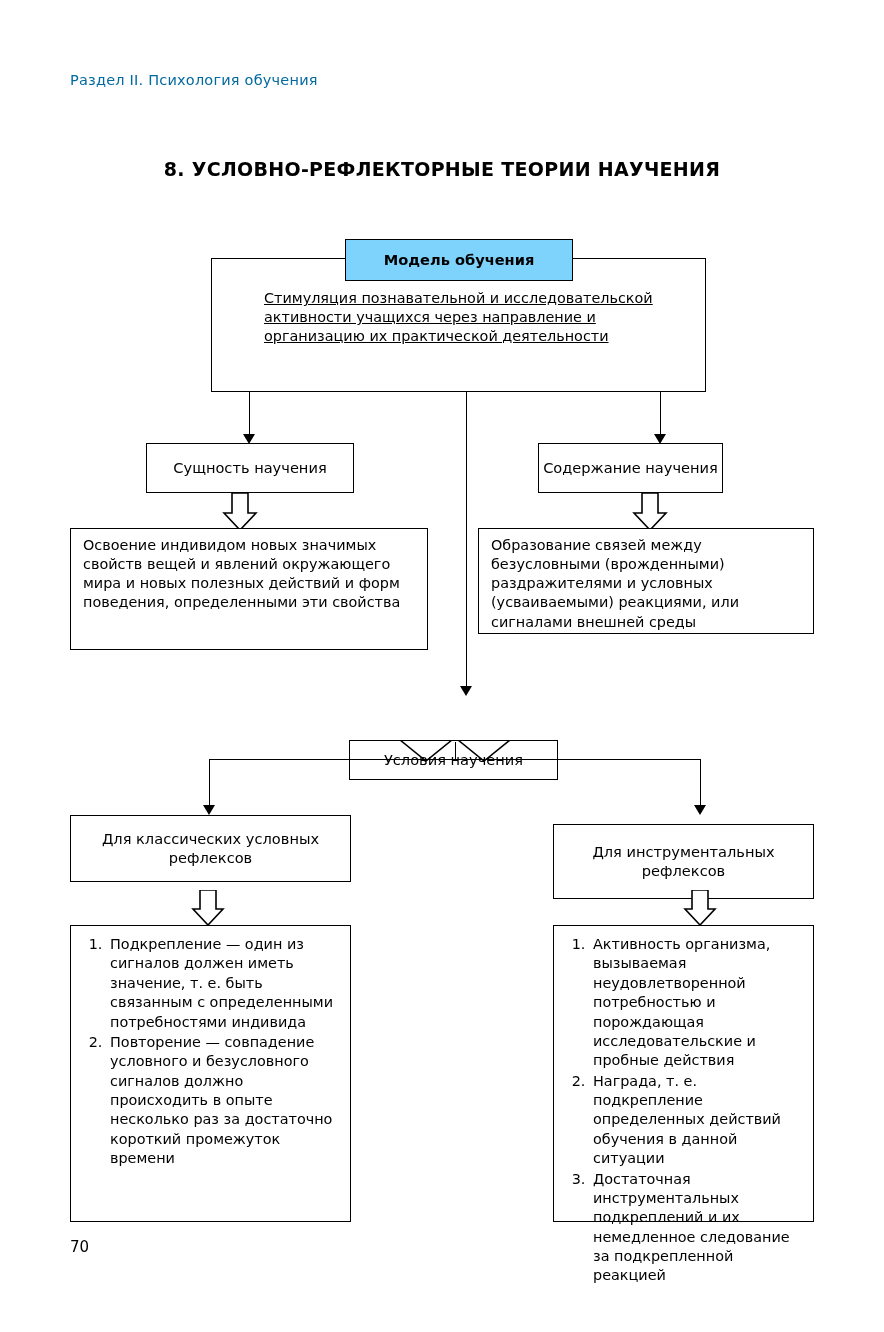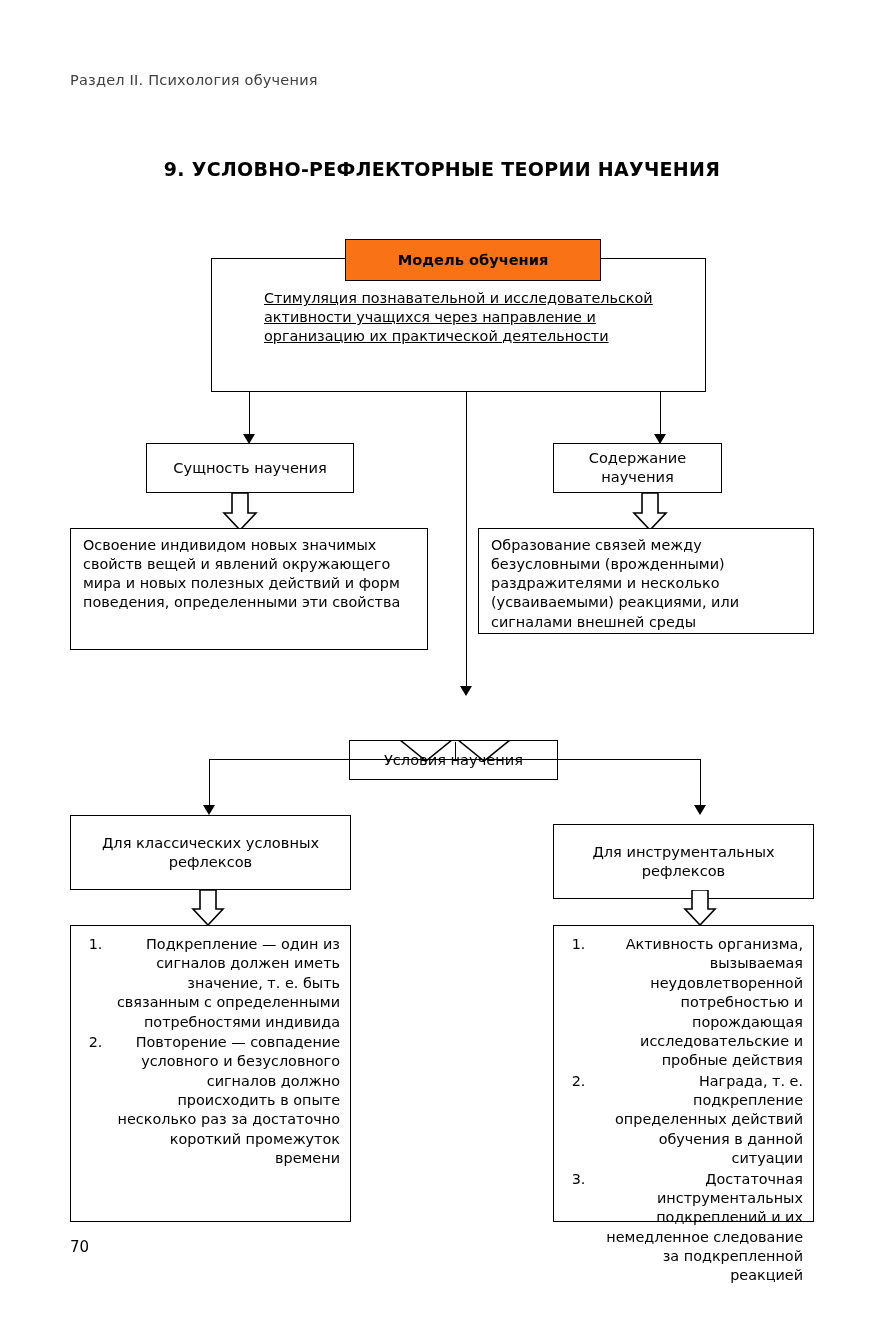--- a/index.html
+++ b/index.html
@@ -19,21 +19,21 @@
     position: relative;
     width: 884px;
     height: 1332px;
   }
   .running-head {
     position: absolute;
     left: 70px;
     top: 72px;
     font-size: 14.5px;
     letter-spacing: 0.2px;
-    color: #404040;
+    color: #0369a1;
   }
   .title {
     position: absolute;
     left: 0;
     right: 0;
     top: 158px;
     text-align: center;
     font-size: 19px;
     font-weight: bold;
     letter-spacing: 0.3px;
@@ -102,40 +102,39 @@
 
   ol.numlist {
     margin: 0;
     padding: 0 0 0 26px;
     font-size: 14.4px;
     line-height: 1.345;
   }
   ol.numlist li {
     margin-bottom: 1px;
     padding-left: 3px;
-    text-align: right;
   }
   .listbox .inner {
     padding: 9px 10px 8px 10px;
   }
 </style>
 </head>
 <body>
 
 <div class="page">
 
   <div class="running-head">Раздел II. Психология обучения</div>
 
-  <div class="title">9. УСЛОВНО-РЕФЛЕКТОРНЫЕ ТЕОРИИ НАУЧЕНИЯ</div>
+  <div class="title">8. УСЛОВНО-РЕФЛЕКТОРНЫЕ ТЕОРИИ НАУЧЕНИЯ</div>
 
   <div class="box" style="left:211px; top:258px; width:495px; height:134px;text-decoration:underline;">
     <div class="inner" style="padding-top:30px; padding-left:52px; padding-right:28px;">Стимуляция познавательной и исследовательской активности учащихся через направление и организацию их практической деятельности</div>
   </div>
 
-  <div class="box" style="left:345px; top:239px; width:256px; height:42px; background:#f97316;">
+  <div class="box" style="left:345px; top:239px; width:228px; height:42px; background:#7dd3fc;">
     <div class="vcenter">
       <div class="t bold">Модель обучения</div>
     </div>
   </div>
 
   <div class="vline" style="left:249px; top:392px; height:44px;"></div>
   <div class="arrow-down" style="left:243px; top:434px;"></div>
 
   <div class="vline" style="left:660px; top:392px; height:44px;"></div>
   <div class="arrow-down" style="left:654px; top:434px;"></div>
@@ -150,31 +149,31 @@
   </div>
 
   <svg class="hollow-arrow" style="left:222px; top:493px;" width="36" height="38" viewBox="0 0 36 38">
     <polygon points="10,0 26,0 26,20 34,20 18,37 2,20 10,20" fill="#ffffff" stroke="#000000" stroke-width="1.6"></polygon>
   </svg>
 
   <div class="box" style="left:70px; top:528px; width:358px; height:122px;">
     <div class="inner">Освоение индивидом новых значимых свойств вещей и явлений окружающего мира и новых полезных действий и форм поведения, определенными эти свойства</div>
   </div>
 
-  <div class="box" style="left:553px; top:443px; width:169px; height:50px;">
+  <div class="box" style="left:538px; top:443px; width:185px; height:50px;">
     <div class="vcenter">
       <div class="t">Содержание научения</div>
     </div>
   </div>
   <svg class="hollow-arrow" style="left:632px; top:493px;" width="36" height="38" viewBox="0 0 36 38">
     <polygon points="10,0 26,0 26,20 34,20 18,37 2,20 10,20" fill="#ffffff" stroke="#000000" stroke-width="1.6"></polygon>
   </svg>
 
   <div class="box" style="left:478px; top:528px; width:336px; height:106px;">
-    <div class="inner">Образование связей между безусловными (врожденными) раздражителями и несколько (усваиваемыми) реакциями, или сигналами внешней среды</div>
+    <div class="inner">Образование связей между безусловными (врожденными) раздражителями и условных (усваиваемыми) реакциями, или сигналами внешней среды</div>
   </div>
 
   <div class="box" style="left:349px; top:712px; width:209px; height:40px;margin-top:28px;">
     <div class="vcenter">
       <div class="t">Условия  научения</div>
     </div>
   </div>
 
   <div class="vline" style="left:455px; top:742px; height:18px;"></div>
   <div class="hline" style="left:209px; top:759px; width:492px;"></div>
@@ -182,21 +181,21 @@
   <div class="vline" style="left:700px; top:759px; height:52px;"></div>
 
   <svg style="position:absolute; left:396px; top:740px;" width="120" height="24" viewBox="0 0 120 24">
     <polyline points="4,0 30,21 56,0" fill="none" stroke="#000" stroke-width="1.6"></polyline>
     <polyline points="62,0 88,21 114,0" fill="none" stroke="#000" stroke-width="1.6"></polyline>
   </svg>
 
   <div class="arrow-down" style="left:203px; top:805px;"></div>
   <div class="arrow-down" style="left:694px; top:805px;"></div>
 
-  <div class="box" style="left:70px; top:815px; width:281px; height:75px;">
+  <div class="box" style="left:70px; top:815px; width:281px; height:67px;">
     <div class="vcenter">
       <div class="t">Для классических условных рефлексов</div>
     </div>
   </div>
   <svg class="hollow-arrow" style="left:191px; top:890px;" width="34" height="36" viewBox="0 0 34 36">
     <polygon points="9,0 25,0 25,19 32,19 17,35 2,19 9,19" fill="#ffffff" stroke="#000000" stroke-width="1.6"></polygon>
   </svg>
 
   <div class="box listbox" style="left:70px; top:925px; width:281px; height:297px;">
     <div class="inner">

